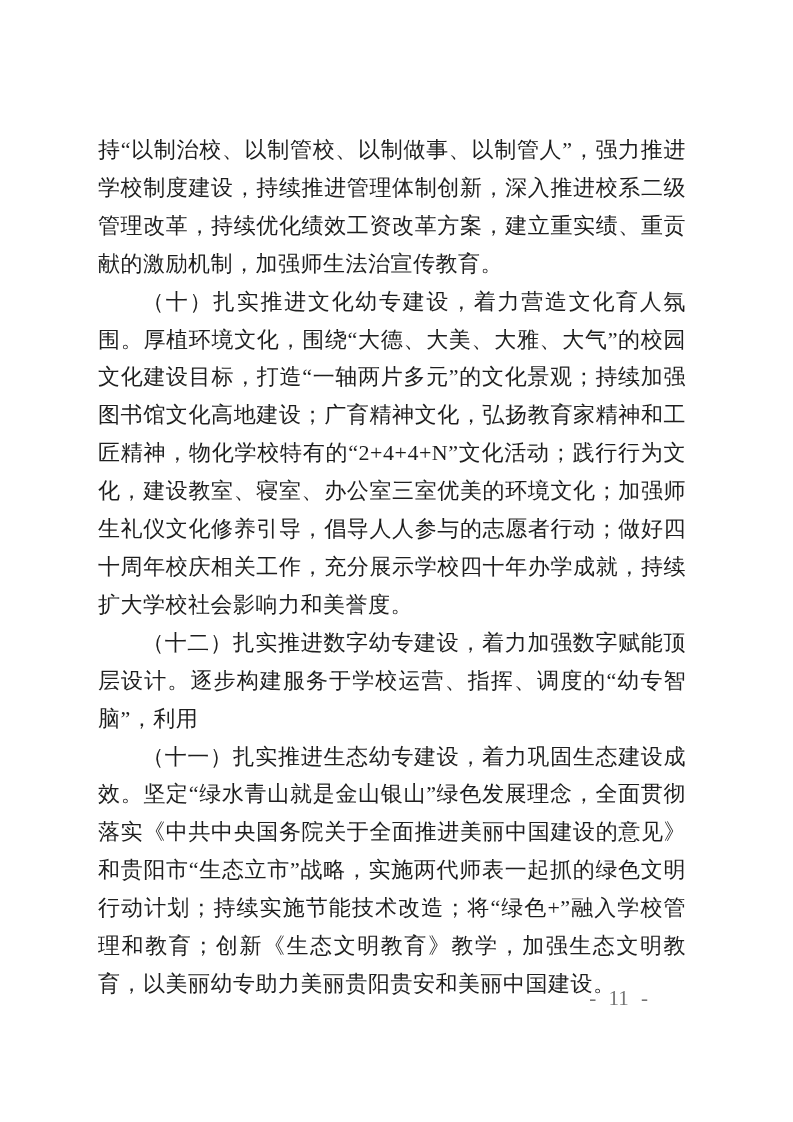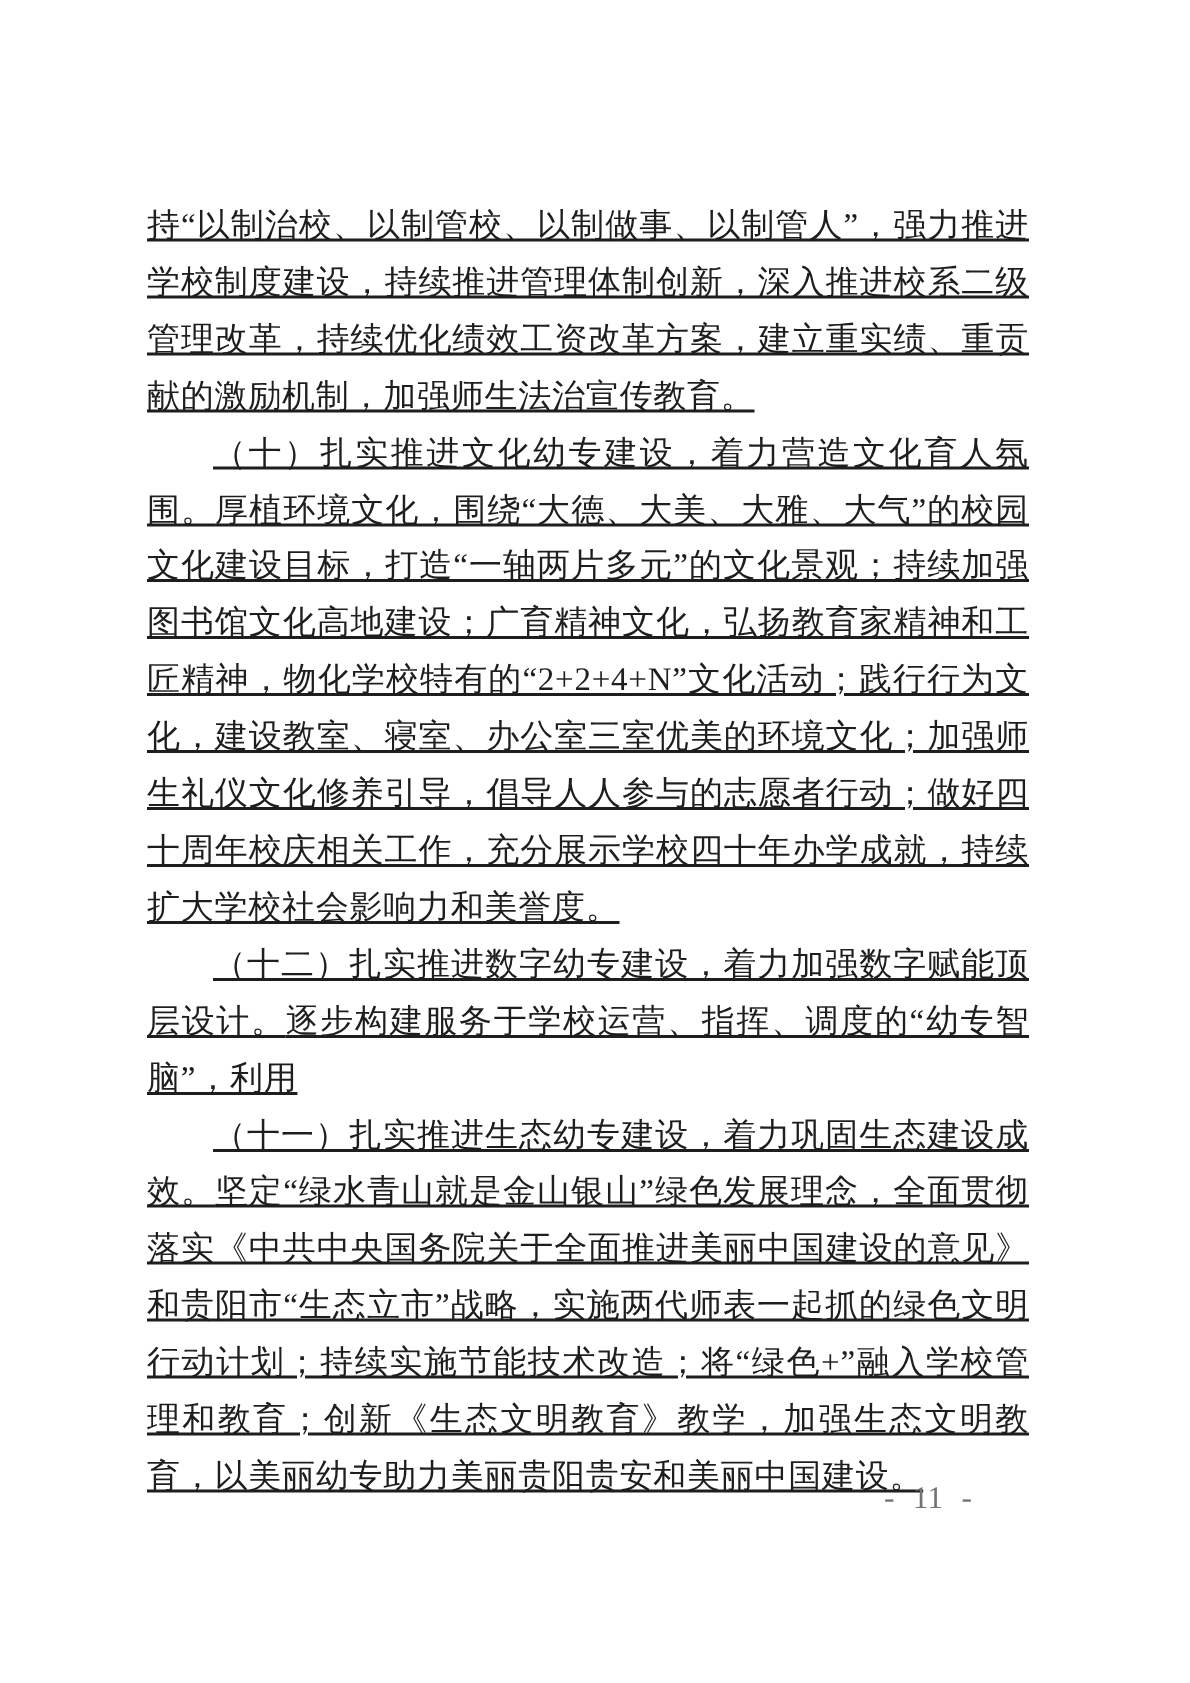--- a/index.html
+++ b/index.html
@@ -23,21 +23,20 @@
     width: 588px;
     font-size: 22px;
     line-height: 37.9px;
     text-align: justify;
     letter-spacing: 0.5px;
   }
   .para {
     margin: 0;
     padding: 0;
     text-indent: 2em;
-    text-decoration: underline;
   }
   .para.continuation {
     text-indent: 0;
   }
   
   .heading {
     font-family: "Liberation Serif", "DejaVu Serif", serif;
   }
   .body-text {
     font-family: "Liberation Serif", "DejaVu Serif", serif;
@@ -56,21 +55,21 @@
 </style>
 </head>
 <body>
 
 <div class="page">
 
   <div class="text-block">
 
     <p class="para continuation"><span class="body-text">持“以制治校、以制管校、以制做事、以制管人”，强力推进学校制度建设，持续推进管理体制创新，深入推进校系二级管理改革，持续优化绩效工资改革方案，建立重实绩、重贡献的激励机制，加强师生法治宣传教育。</span></p>
 
-    <p class="para"><span class="heading">（十）扎实推进文化幼专建设，着力营造文化育人氛围。</span><span class="body-text">厚植环境文化，围绕“大德、大美、大雅、大气”的校园文化建设目标，打造“一轴两片多元”的文化景观；持续加强图书馆文化高地建设；广育精神文化，弘扬教育家精神和工匠精神，物化学校特有的“2+2+4+N”文化活动；践行行为文化，建设教室、寝室、办公室三室优美的环境文化；加强师生礼仪文化修养引导，倡导人人参与的志愿者行动；做好四十周年校庆相关工作，充分展示学校四十年办学成就，持续扩大学校社会影响力和美誉度。</span></p>
+    <p class="para"><span class="heading">（十）扎实推进文化幼专建设，着力营造文化育人氛围。</span><span class="body-text">厚植环境文化，围绕“大德、大美、大雅、大气”的校园文化建设目标，打造“一轴两片多元”的文化景观；持续加强图书馆文化高地建设；广育精神文化，弘扬教育家精神和工匠精神，物化学校特有的“2+4+4+N”文化活动；践行行为文化，建设教室、寝室、办公室三室优美的环境文化；加强师生礼仪文化修养引导，倡导人人参与的志愿者行动；做好四十周年校庆相关工作，充分展示学校四十年办学成就，持续扩大学校社会影响力和美誉度。</span></p>
 
     <p class="para"><span class="heading">（十二）扎实推进数字幼专建设，着力加强数字赋能顶层设计。</span><span class="body-text">逐步构建服务于学校运营、指挥、调度的“幼专智脑”，利用</span></p>
 
     <p class="para"><span class="heading">（十一）扎实推进生态幼专建设，着力巩固生态建设成效。</span><span class="body-text">坚定“绿水青山就是金山银山”绿色发展理念，全面贯彻落实《中共中央国务院关于全面推进美丽中国建设的意见》和贵阳市“生态立市”战略，实施两代师表一起抓的绿色文明行动计划；持续实施节能技术改造；将“绿色+”融入学校管理和教育；创新《生态文明教育》教学，加强生态文明教育，以美丽幼专助力美丽贵阳贵安和美丽中国建设。</span></p>
 
   </div>
 
   <div class="page-number">- 11 -</div>
 
 </div>

